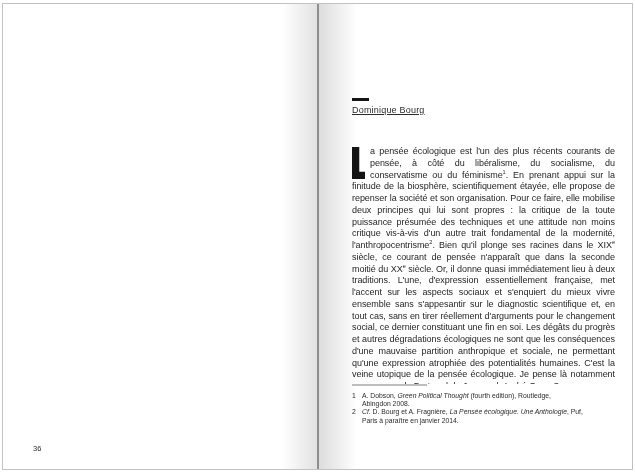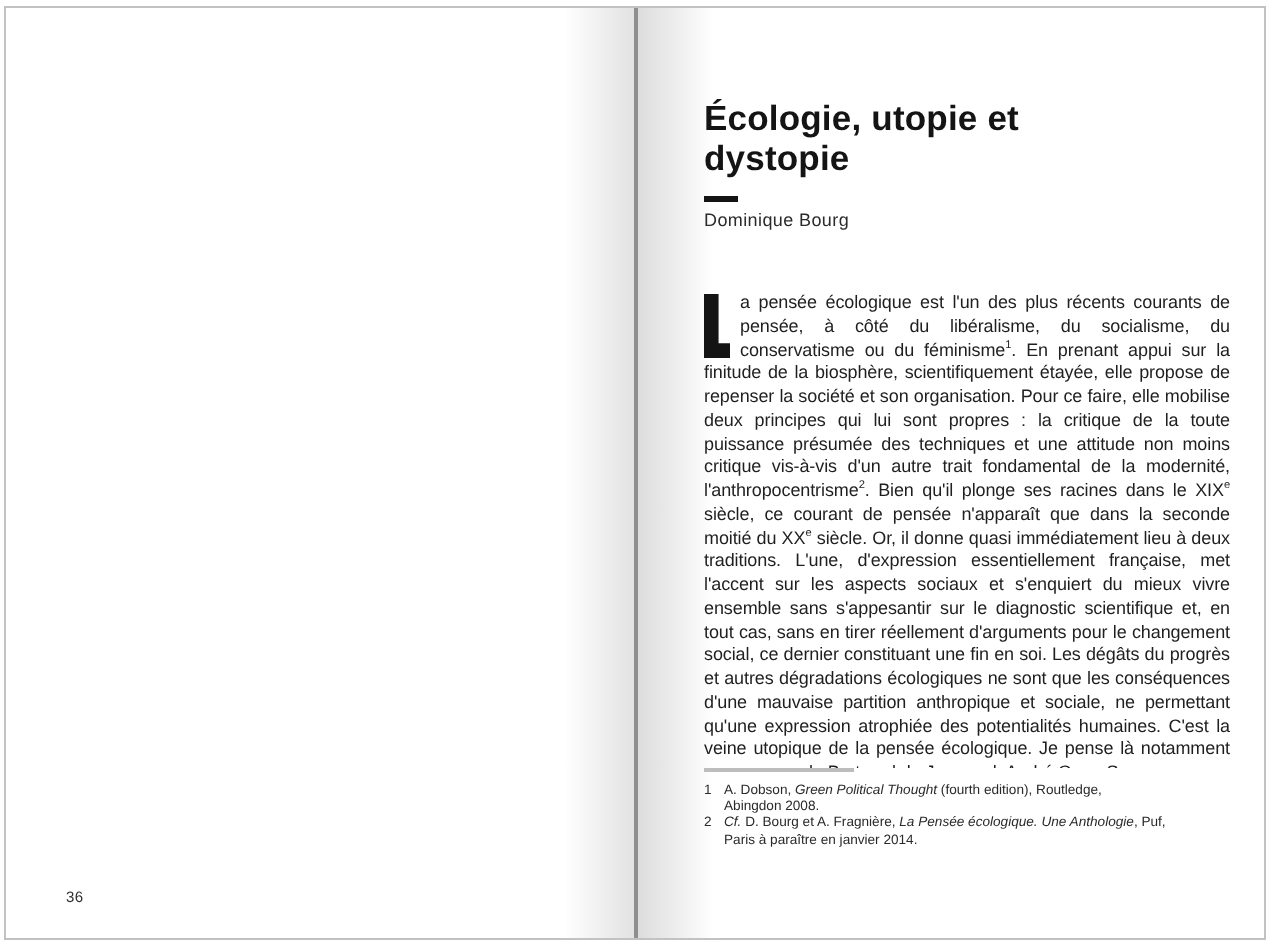--- a/index.html
+++ b/index.html
@@ -28,21 +28,21 @@
     background:linear-gradient(to right, rgba(110,110,110,0.24) 0%, rgba(110,110,110,0) 100%);}
 
   .folio{position:absolute;font-size:7.5px;color:#2e2e2e;letter-spacing:0.2px;}
   .folio-left{left:30px;top:440px;}
   .folio-right{left:589px;top:440px;padding-left:44px;}
 
   .chapter-title{position:absolute;left:349px;top:45px;width:215px;
     font-size:17.5px;line-height:20px;font-weight:bold;color:var(--c-title);
     letter-spacing:0.1px;}
   .title-dash{position:absolute;left:349px;top:94px;width:17px;height:3px;background:var(--c-title);}
-  .author{position:absolute;left:349px;top:101px;font-size:9px;color:#2b2b2b;letter-spacing:0.2px;}
+  .author{position:absolute;left:349px;top:101px;font-size:9px;color:#2b2b2b;letter-spacing:0.2px;text-decoration:underline;}
 
   .body-text{position:absolute;left:349px;top:142px;width:263px;height:238px;
     font-size:9px;line-height:11.75px;color:var(--c-text);
     text-align:justify;letter-spacing:-0.05px;overflow:hidden;}
   .body-text sup{font-size:62%;line-height:0;vertical-align:super;}
   .dropcap{float:left;width:13px;height:32px;margin:1px 5px 0 0;background:var(--c-title);
     clip-path:polygon(0 0,56% 0,56% 77%,100% 77%,100% 100%,0 100%);}
   .dropcap span{display:block;font-size:0;color:transparent;}
 
   .fn-rule{position:absolute;left:349px;top:380px;width:75px;height:2px;background:var(--c-rule);}
@@ -60,21 +60,20 @@
 
   <div class="page page-left"></div>
   <div class="page page-right"></div>
 
   <div class="spine-shadow-left"></div>
   <div class="spine-line"></div>
   <div class="spine-shadow-right"></div>
 
   <span class="folio folio-left">36</span>
 
-  <h1 class="chapter-title">Écologie, utopie et dystopie</h1>
 
   <div class="title-dash"></div>
 
   <div class="author">Dominique Bourg</div>
 
   <div class="body-text">
     <span class="dropcap">
         <span>L</span>
       </span><span><span>a pensée écologique est l'un des plus récents courants de pensée, à côté du libéralisme, du socialisme, du conservatisme ou du féminisme</span><sup>1</sup><span>. En prenant appui sur la finitude de la biosphère, scientifiquement étayée, elle propose de repenser la société et son organisation. Pour ce faire, elle mobilise deux principes qui lui sont propres : la critique de la toute puissance présumée des techniques et une attitude non moins critique vis-à-vis d'un autre trait fondamental de la modernité, l'anthropocentrisme</span><sup>2</sup><span>. Bien qu'il plonge ses racines dans le XIX</span><sup>e</sup><span> siècle, ce courant de pensée n'apparaît que dans la seconde moitié du XX</span><sup>e</sup><span> siècle. Or, il donne quasi immédiatement lieu à deux traditions. L'une, d'expression essentiellement française, met l'accent sur les aspects sociaux et s'enquiert du mieux vivre ensemble sans s'appesantir sur le diagnostic scientifique et, en tout cas, sans en tirer réellement d'arguments pour le changement social, ce dernier constituant une fin en soi. Les dégâts du progrès et autres dégradations écologiques ne sont que les conséquences d'une mauvaise partition anthropique et sociale, ne permettant qu'une expression atrophiée des potentialités humaines. C'est la veine utopique de la pensée écologique. Je pense là notamment aux œuvres de Bertrand de Jouvenel, André Gorz, Serge</span></span>
   </div>

